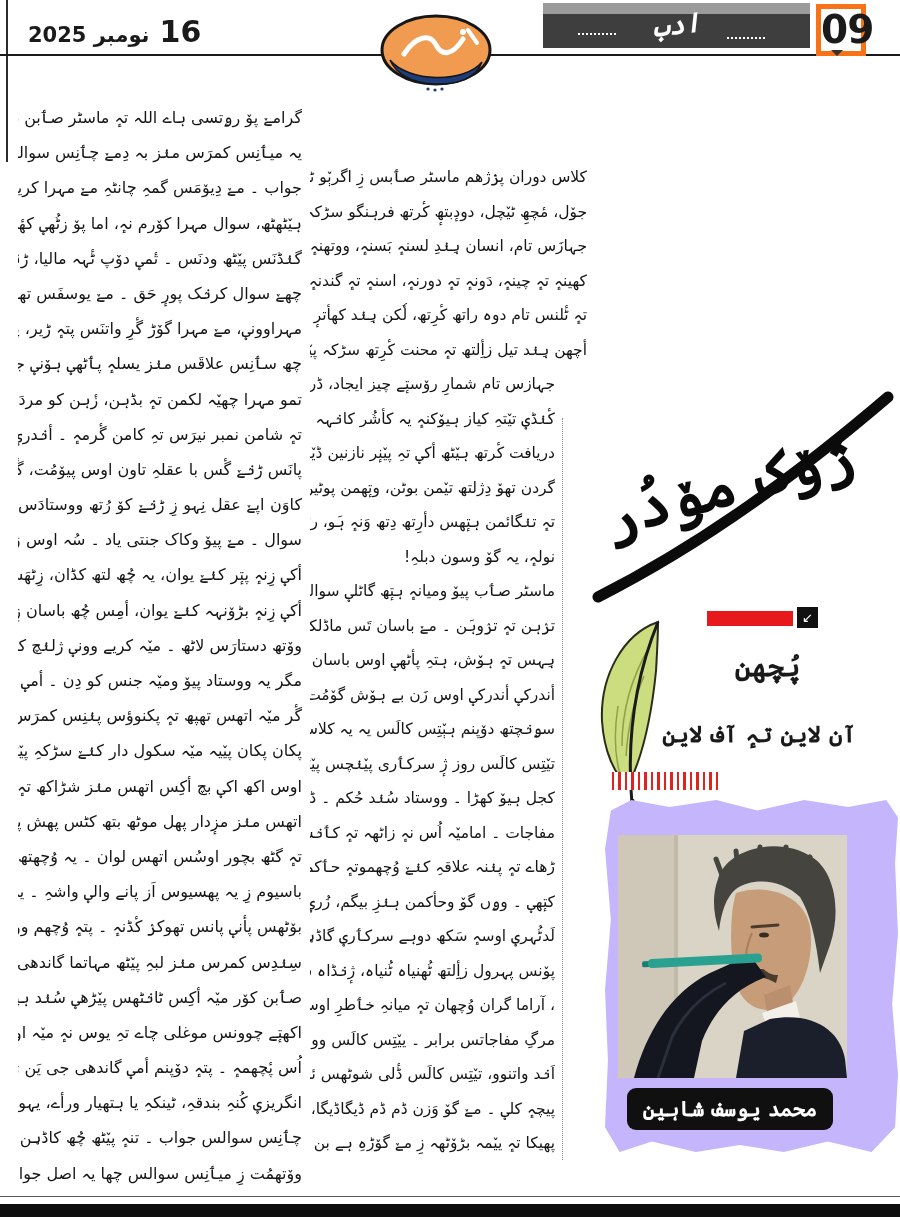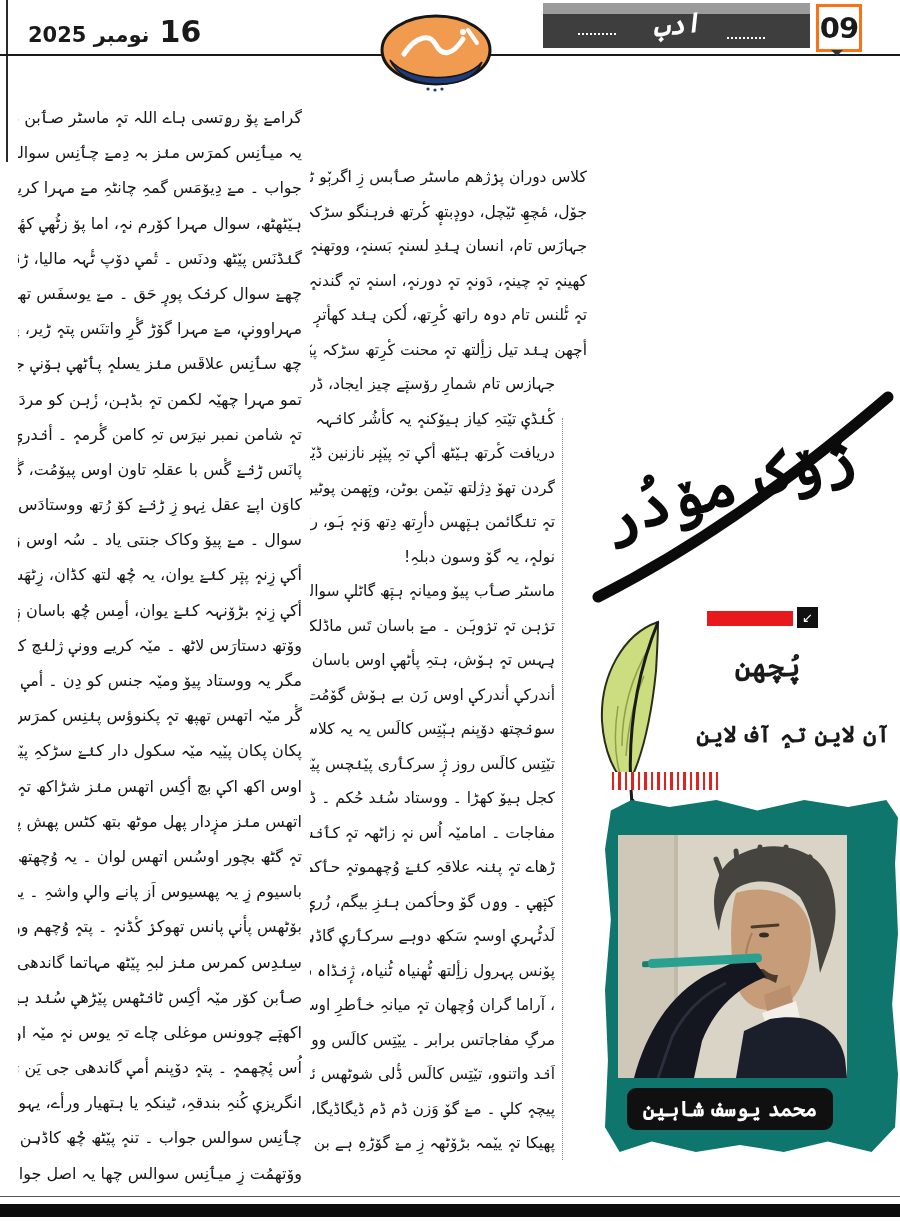--- a/index.html
+++ b/index.html
@@ -19,21 +19,21 @@
   .section-label{
     position:absolute;left:0;top:6px;width:100%;text-align:center;color:#ffffff;
     font-family:"DejaVu Serif",serif;font-style:italic;font-weight:bold;font-size:27px;
     transform:rotate(-7deg);
   }
   .band-dots{position:absolute;top:30px;width:38px;border-top:2px dotted #ffffff;}
   .band-dots.l{left:35px;}
   .band-dots.r{right:45px;top:34px;}
   .page-box{
     position:absolute;left:816px;top:4px;width:40px;height:42px;background:#fff;
-    border:3px solid #f97316;text-align:center;font-size:29px;font-weight:900;line-height:42px;
+    border:5px solid #f97316;text-align:center;font-size:39px;font-weight:900;line-height:42px;
     letter-spacing:-1px;
   }
   .page-chevron{position:absolute;left:831px;top:50px;width:0;height:0;
     border-left:6px solid transparent;border-right:6px solid transparent;border-top:6px solid #333;}
   
   .col{position:absolute;}
   #col-left{left:18px;top:100px;width:284px;}
   #col-mid{left:310px;top:160px;width:277px;}
   .line{
     direction:rtl;white-space:nowrap;overflow:hidden;
@@ -55,31 +55,31 @@
   }
   .title-swash{position:absolute;left:570px;top:385px;width:330px;height:250px;pointer-events:none;}
   .red-bar{position:absolute;left:707px;top:611px;width:86px;height:15px;background:#e8191c;}
   .corner-box{position:absolute;left:797px;top:607px;width:21px;height:21px;background:#111;
     color:#fff;font-size:13px;line-height:21px;text-align:center;}
   .kicker{
     position:absolute;left:650px;top:650px;width:235px;direction:rtl;text-align:center;
     font-weight:bold;font-size:28px;font-family:Liberation Sans, sans-serif;
   }
   .subtitle{
-    position:absolute;left:628px;top:720px;width:262px;direction:rtl;
+    position:absolute;left:628px;top:720px;width:262px;direction:rtl;text-align:center;
     font-weight:bold;font-size:23px;font-family:"DejaVu Serif",serif;
   }
   .quill{position:absolute;left:588px;top:616px;width:90px;height:200px;}
   .barcode{
     position:absolute;left:612px;top:772px;width:107px;height:18px;
     background:repeating-linear-gradient(90deg,#df231f 0 2.5px,#ffffff 2.5px 6.5px);
   }
   
   .photo-frame{
-    position:absolute;left:605px;top:800px;width:293px;height:352px;background:#0f766e;
+    position:absolute;left:605px;top:800px;width:293px;height:352px;background:#c4b5fd;
     clip-path:polygon(2% 3%,9% 0%,22% 2%,38% 0%,52% 3%,68% 0%,83% 2%,96% 0%,100% 5%,
       99% 18%,100% 38%,98% 58%,100% 78%,99% 93%,91% 100%,76% 97%,61% 100%,46% 98%,
       31% 100%,16% 97%,5% 100%,0% 93%,1% 74%,0% 54%,2% 34%,0% 14%);
   }
   .author-photo{position:absolute;left:13px;top:35px;width:229px;height:243px;background:#d9d4c6;}
   .author-caption{
     position:absolute;left:22px;top:288px;width:206px;height:42px;background:#101010;
     border-radius:9px;color:#ffffff;direction:rtl;text-align:center;line-height:42px;
     font-size:21px;font-weight:bold;font-family:"DejaVu Serif",serif;
   }

